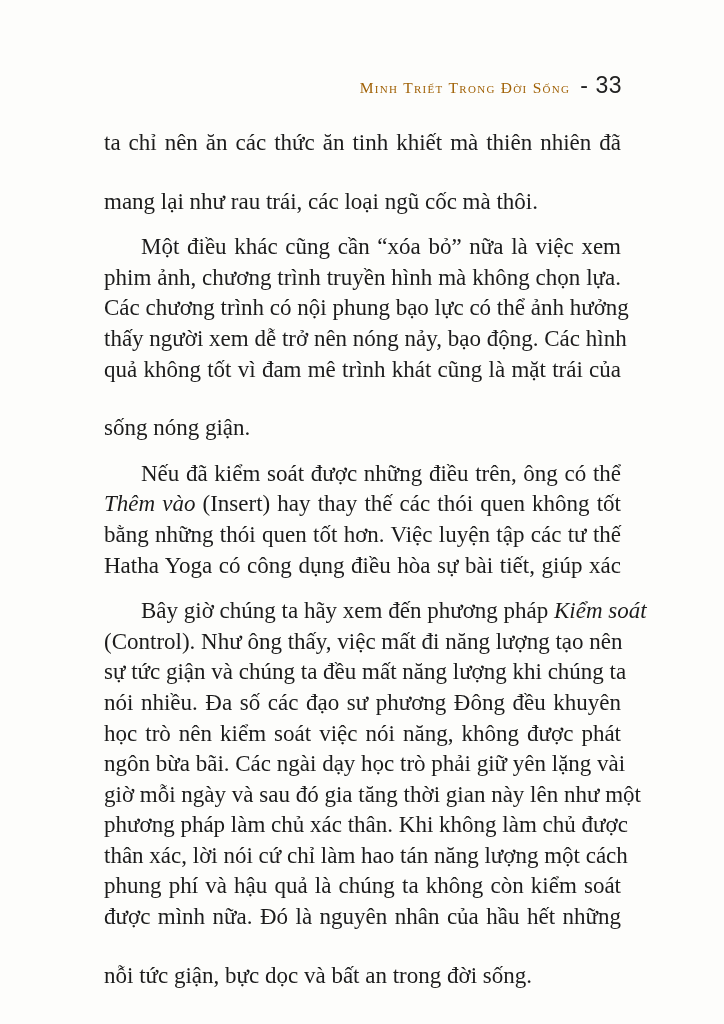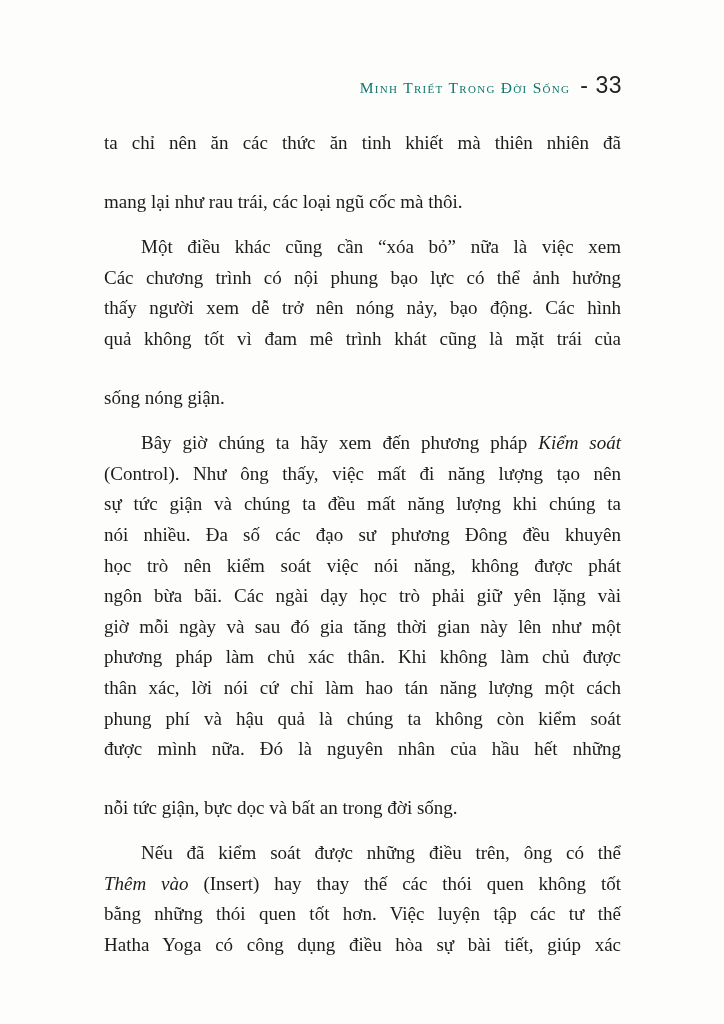--- a/index.html
+++ b/index.html
@@ -5,26 +5,26 @@
   html, body { margin: 0; padding: 0; }
   body {
     width: 724px; height: 1024px; background: #fdfdfb; position: relative; overflow: hidden;
     font-family: "Liberation Serif", "DejaVu Serif", serif; color: #1c1c1c;
   }
   .header {
     position: absolute; top: 72px; right: 102px; left: auto;
     display: flex; align-items: baseline; gap: 10px; white-space: nowrap;
   }
   .running-title {
-    font-variant: small-caps; font-size: 15.5px; letter-spacing: 1.3px; color: #0f766e;
+    font-variant: small-caps; font-size: 15.5px; letter-spacing: 1.3px; color: #a16207;
   }
   .page-num { font-family: "Liberation Sans", "DejaVu Sans", sans-serif; font-size: 23px; color: #222; letter-spacing: 0.5px; }
   .body-text {
     position: absolute; left: 104px; top: 128px; width: 517px;
-    font-size: 19px; line-height: 30.6px; text-align: justify;
+    font-size: 23px; line-height: 30.6px; text-align: justify;
   }
   .line { display: block; white-space: nowrap; text-align-last: justify; text-align: justify; }
   .line.last { text-align-last: left; margin-top: 28px; }
   .line.indent { padding-left: 37px; }
   .para { margin-bottom: 15px; }
   em { font-style: italic; }
 </style>
 </head>
 <body>
 
@@ -33,38 +33,39 @@
   <span class="page-num">- 33</span>
 </div>
 
 <div class="body-text" id="body-text">
     <div class="para">
       <span class="line">ta chỉ nên ăn các thức ăn tinh khiết mà thiên nhiên đã</span>
       <span class="line last">mang lại như rau trái, các loại ngũ cốc mà thôi.</span>
     </div>
     <div class="para">
       <span class="line indent">Một điều khác cũng cần “xóa bỏ” nữa là việc xem</span>
+      <span class="line">phim ảnh, chương trình truyền hình mà không chọn lựa.</span>
       <span class="line">Các chương trình có nội phung bạo lực có thể ảnh hưởng</span>
       <span class="line">thấy người xem dễ trở nên nóng nảy, bạo động. Các hình</span>
       <span class="line">quả không tốt vì đam mê trình khát cũng là mặt trái của</span>
       <span class="line last">sống nóng giận.</span>
+    </div>
+    <div class="para">
+      <span class="line indent">Nếu đã kiểm soát được những điều trên, ông có thể</span>
+      <span class="line"><em>Thêm vào</em> (Insert) hay thay thế các thói quen không tốt</span>
+      <span class="line">bằng những thói quen tốt hơn. Việc luyện tập các tư thế</span>
+      <span class="line">Hatha Yoga có công dụng điều hòa sự bài tiết, giúp xác</span>
     </div>
     <div class="para">
       <span class="line indent">Bây giờ chúng ta hãy xem đến phương pháp <em>Kiểm soát</em></span>
       <span class="line">(Control). Như ông thấy, việc mất đi năng lượng tạo nên</span>
       <span class="line">sự tức giận và chúng ta đều mất năng lượng khi chúng ta</span>
       <span class="line">nói nhiều. Đa số các đạo sư phương Đông đều khuyên</span>
       <span class="line">học trò nên kiểm soát việc nói năng, không được phát</span>
       <span class="line">ngôn bừa bãi. Các ngài dạy học trò phải giữ yên lặng vài</span>
       <span class="line">giờ mỗi ngày và sau đó gia tăng thời gian này lên như một</span>
       <span class="line">phương pháp làm chủ xác thân. Khi không làm chủ được</span>
       <span class="line">thân xác, lời nói cứ chỉ làm hao tán năng lượng một cách</span>
       <span class="line">phung phí và hậu quả là chúng ta không còn kiểm soát</span>
       <span class="line">được mình nữa. Đó là nguyên nhân của hầu hết những</span>
       <span class="line last">nỗi tức giận, bực dọc và bất an trong đời sống.</span>
     </div>
-    <div class="para">
-      <span class="line indent">Nếu đã kiểm soát được những điều trên, ông có thể</span>
-      <span class="line"><em>Thêm vào</em> (Insert) hay thay thế các thói quen không tốt</span>
-      <span class="line">bằng những thói quen tốt hơn. Việc luyện tập các tư thế</span>
-      <span class="line">Hatha Yoga có công dụng điều hòa sự bài tiết, giúp xác</span>
-    </div>
   </div>
 
 </body></html>

